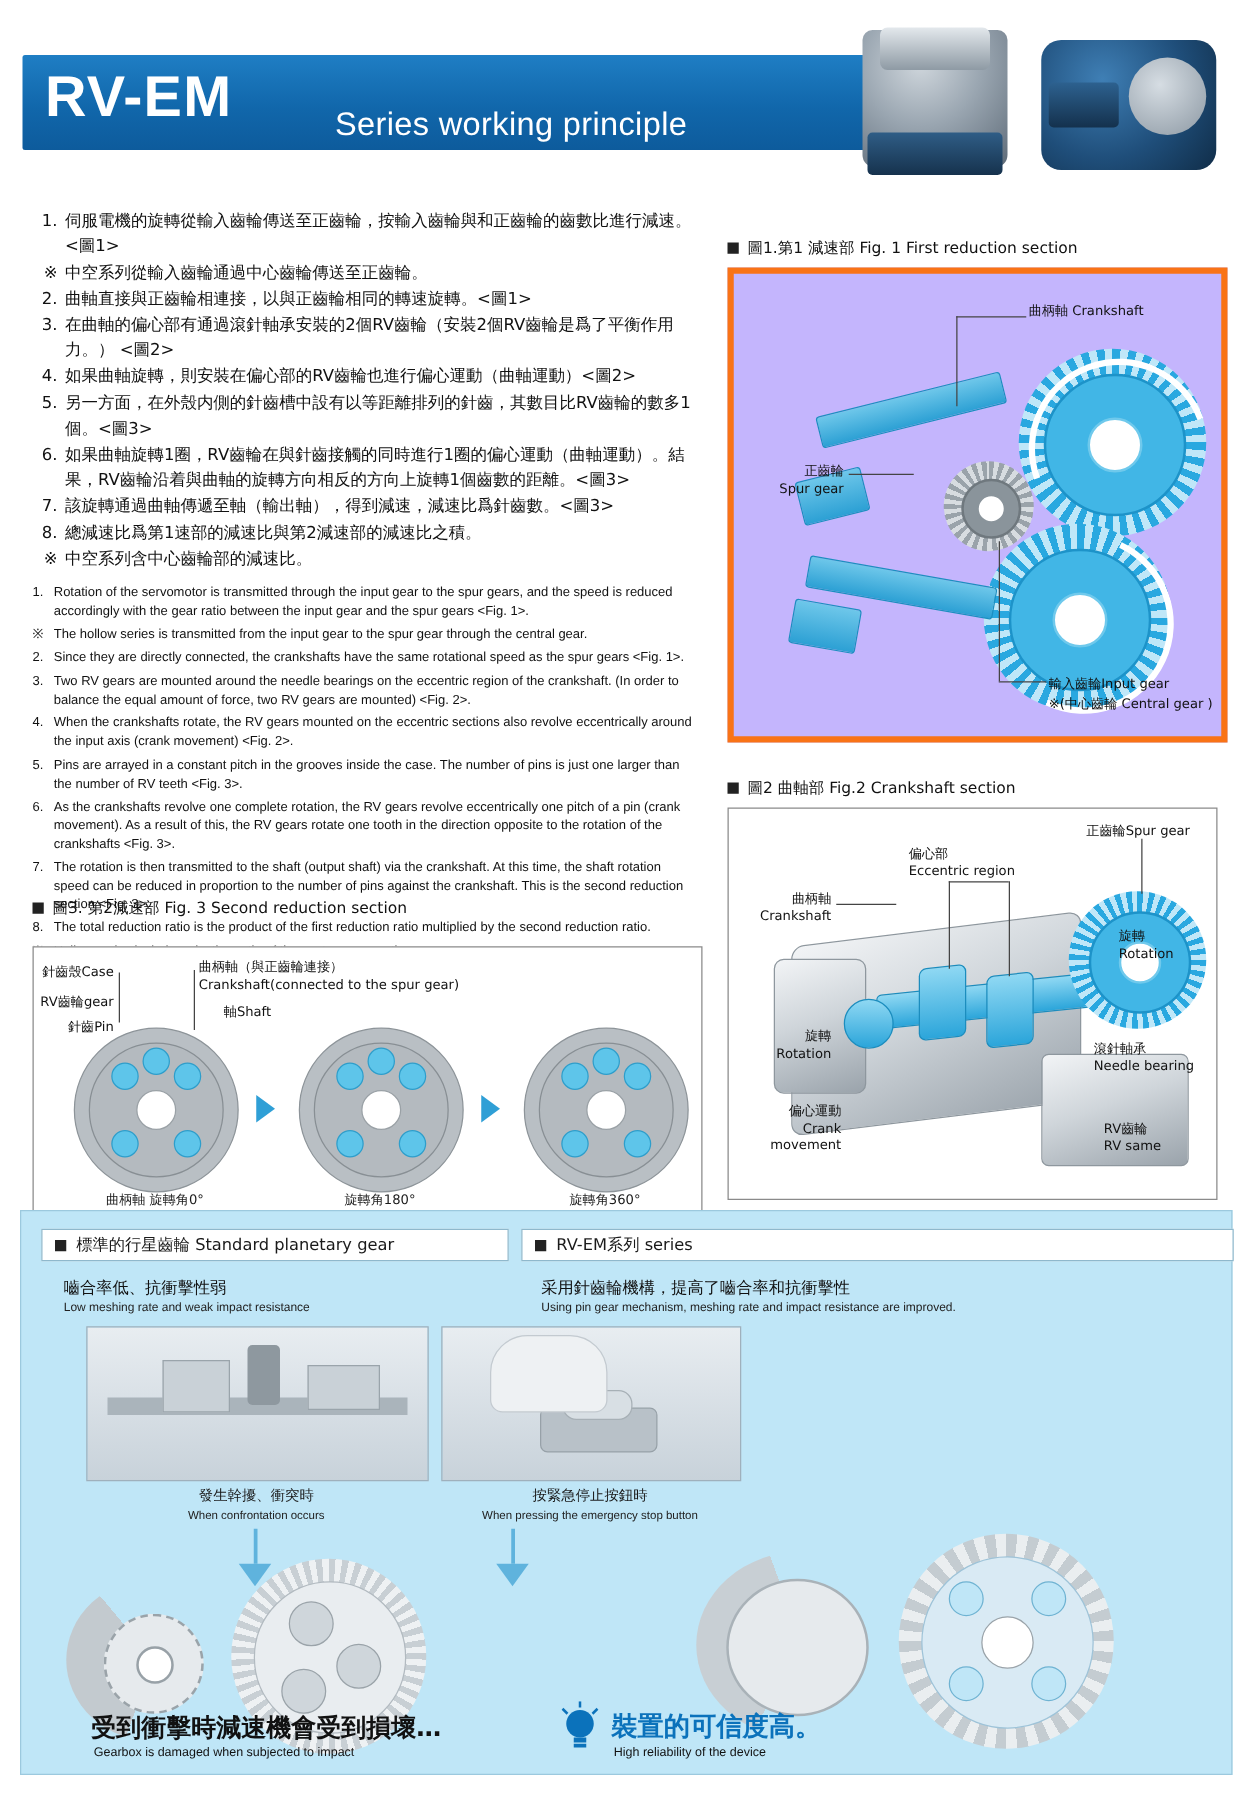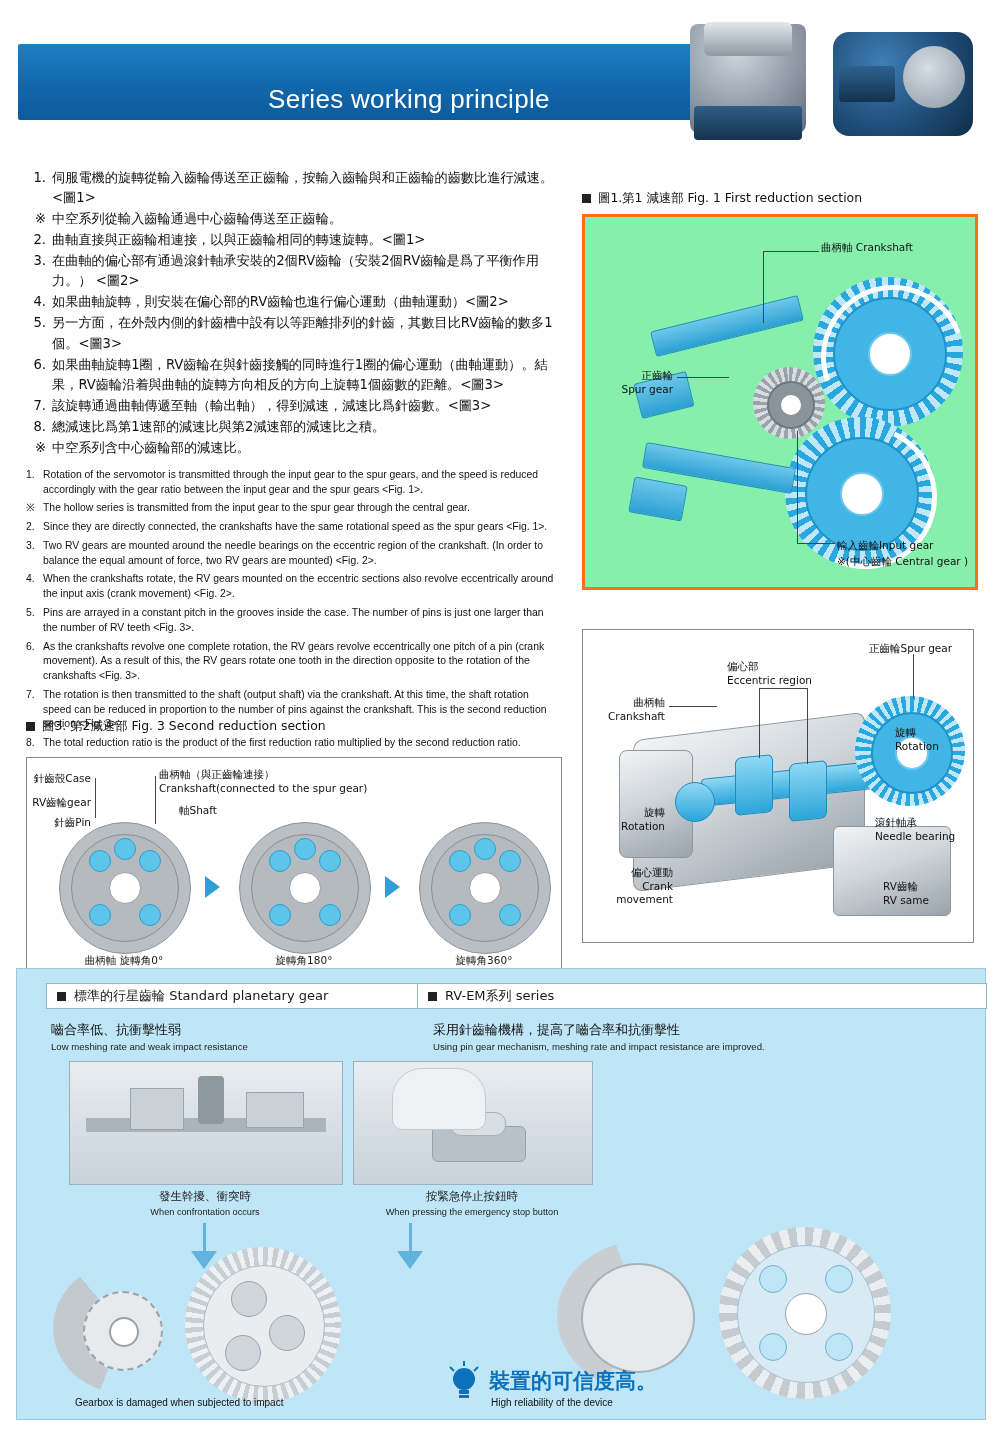--- a/index.html
+++ b/index.html
@@ -62,21 +62,21 @@
   .en-item{display:flex;margin-bottom:4px;}
   .en-num{width:17px;flex:0 0 17px;}
   .en-txt{flex:1;}
 
   
   .fig-title{font-size:12.4px;font-family:"DejaVu Sans",sans-serif;color:#111;display:flex;align-items:center;gap:7px;}
   .sq{width:9px;height:9px;background:#222;display:inline-block;}
 
   
   .fig1-wrap{position:absolute;left:582px;top:190px;width:392px;}
-  .fig1-box{margin-top:7px;width:390px;height:370px;border:3px solid #f97316;background:#86efac;position:relative;overflow:hidden;}
+  .fig1-box{margin-top:7px;width:390px;height:370px;border:5px solid #f97316;background:#c4b5fd;position:relative;overflow:hidden;}
   .gear-teeth{position:absolute;border-radius:50%;
      background:repeating-conic-gradient(#29a8e0 0deg 5deg, #bfe7f8 5deg 10deg);}
   .gear-body{position:absolute;border-radius:50%;background:#41b6e6;border:2px solid #1d93c9;}
   .gear-hub{position:absolute;border-radius:50%;background:#ffffff;border:2px solid #6fc9ec;}
   .shaft{position:absolute;background:linear-gradient(180deg,#6ec7ea,#2ca0d4);border:1px solid #1d8fc0;border-radius:3px;}
   .arrow-c{position:absolute;border:5px solid #fff;border-radius:50%;border-right-color:transparent;border-bottom-color:transparent;}
   .lbl{position:absolute;font-size:10.5px;font-family:"DejaVu Sans",sans-serif;color:#111;line-height:1.25;}
   .lbl.r{text-align:right;}
   .leader{position:absolute;background:#444;}
 
@@ -94,39 +94,40 @@
   .hole{position:absolute;border-radius:50%;background:#5ec5ea;border:1px solid #2e9ecb;}
   .ctr{position:absolute;border-radius:50%;background:#ffffff;border:1px solid #9aa1a6;}
   .tri{position:absolute;width:0;height:0;border-left:15px solid #2f9fd6;border-top:11px solid transparent;border-bottom:11px solid transparent;}
   .cap3{position:absolute;text-align:center;font-size:10px;line-height:1.3;font-family:"DejaVu Sans",sans-serif;}
   .cap3 .cn{font-size:10.5px;}
 
   
   .bottom{position:absolute;left:16px;top:968px;width:968px;height:450px;background:#bfe6f7;border:1px solid #9cc9de;}
   .bhead{position:absolute;top:14px;height:24px;background:#ffffff;border:1px solid #8fb8cc;display:flex;align-items:center;gap:8px;padding:0 10px;
      font-size:13px;font-family:"DejaVu Sans",sans-serif;}
-  .bhead.left{left:29px;width:352px;}
+  .bhead.left{left:16px;width:352px;}
   .bhead.right{left:400px;width:548px;}
   .sub-cn{position:absolute;font-family:"DejaVu Sans",sans-serif;font-size:13px;color:#111;}
   .sub-en{position:absolute;font-size:9.6px;color:#222;}
   .photo-box{position:absolute;background:linear-gradient(180deg,#e8edf1 0%,#c8d2da 100%);border:1px solid #9fb0bc;}
   .cap-cn{position:absolute;font-family:"DejaVu Sans",sans-serif;font-size:11.5px;text-align:center;}
   .cap-en{position:absolute;font-size:9.2px;text-align:center;color:#222;}
   .big-cn{position:absolute;font-family:"DejaVu Sans",sans-serif;font-size:20px;font-weight:bold;color:#111;}
   .big-en{position:absolute;font-size:10px;color:#111;}
   .blue-cn{position:absolute;font-family:"DejaVu Sans",sans-serif;font-size:21px;font-weight:bold;color:#0b72bb;}
   .darrow{position:absolute;width:0;height:0;border-left:13px solid transparent;border-right:13px solid transparent;border-top:18px solid #5fb3dd;}
   .vline{position:absolute;width:3px;background:#5fb3dd;}
   .bulb{position:absolute;width:34px;height:44px;}
 </style>
 </head>
 <body>
 
 <div class="header">
   <div class="header-band"></div>
+  <div class="hdr-title">RV-EM</div>
   <div class="hdr-en">Series working principle</div>
 
   <div class="hdr-photos">
     <div class="photo photo-a">
       <div class="gearbox-a">
         <div class="cap"></div>
         <div class="base"></div>
       </div>
     </div>
     <div class="photo photo-b">
@@ -262,20 +263,24 @@
     <div class="leader" style="left:92px;top:160px;width:52px;height:1px;"></div>
 
     <div class="lbl" style="left:252px;top:322px;">輸入齒輪Input gear</div>
     <div class="lbl" style="left:252px;top:338px;">※(中心齒輪 Central gear )</div>
     <div class="leader" style="left:212px;top:214px;width:1px;height:112px;"></div>
     <div class="leader" style="left:212px;top:326px;width:38px;height:1px;"></div>
   </div>
 </div>
 
 <div class="fig2-wrap">
+  <div class="fig-title">
+    <span class="sq"></span>
+    <span>圖2 曲軸部  Fig.2 Crankshaft section</span>
+  </div>
   <div class="fig2-box">
 
     <div class="metal" style="left:50px;top:96px;width:230px;height:150px;border-radius:10px;transform:skewY(-7deg);"></div>
     <div class="metal" style="left:36px;top:120px;width:72px;height:106px;border-radius:8px;"></div>
 
     <div class="blue" style="left:118px;top:140px;width:170px;height:26px;border-radius:4px;transform:skewY(-6deg);"></div>
     <div class="blue" style="left:152px;top:126px;width:36px;height:56px;border-radius:6px;transform:skewY(-6deg);"></div>
     <div class="blue" style="left:206px;top:132px;width:36px;height:56px;border-radius:6px;transform:skewY(-6deg);"></div>
     <div class="blue" style="left:92px;top:152px;width:38px;height:38px;border-radius:50%;"></div>
 
@@ -430,20 +435,21 @@
   <div style="position:absolute;left:564px;top:294px;width:110px;height:106px;border-radius:50%;background:#e6eaed;border:2px solid #a9b2b8;"></div>
 
   <div style="position:absolute;left:702px;top:258px;width:172px;height:172px;border-radius:50%;background:repeating-conic-gradient(#c4ccd1 0deg 6deg,#eaeef0 6deg 12deg);"></div>
   <div style="position:absolute;left:720px;top:276px;width:136px;height:136px;border-radius:50%;background:#d9eaf4;border:1px solid #9ec3d8;"></div>
   <div style="position:absolute;left:768px;top:324px;width:40px;height:40px;border-radius:50%;background:#ffffff;border:1px solid #9aa3a9;"></div>
   <div style="position:absolute;left:742px;top:296px;width:26px;height:26px;border-radius:50%;background:#bfe6f7;border:1px solid #6fb3d2;"></div>
   <div style="position:absolute;left:808px;top:296px;width:26px;height:26px;border-radius:50%;background:#bfe6f7;border:1px solid #6fb3d2;"></div>
   <div style="position:absolute;left:742px;top:364px;width:26px;height:26px;border-radius:50%;background:#bfe6f7;border:1px solid #6fb3d2;"></div>
   <div style="position:absolute;left:808px;top:364px;width:26px;height:26px;border-radius:50%;background:#bfe6f7;border:1px solid #6fb3d2;"></div>
 
+  <div class="big-cn" style="left:56px;top:400px;">受到衝擊時減速機會受到損壞…</div>
   <div class="big-en" style="left:58px;top:428px;">Gearbox is damaged when subjected to impact</div>
 
   <div class="bulb" style="left:430px;top:392px;">
     <svg width="34" height="44" viewBox="0 0 34 44">
       <circle cx="17" cy="18" r="11" fill="#0b72bb"></circle>
       <rect x="12" y="29" width="10" height="4" fill="#0b72bb"></rect>
       <rect x="12" y="34" width="10" height="3" fill="#0b72bb"></rect>
       <line x1="17" y1="0" x2="17" y2="5" stroke="#0b72bb" stroke-width="2"></line>
       <line x1="3" y1="6" x2="7" y2="10" stroke="#0b72bb" stroke-width="2"></line>
       <line x1="31" y1="6" x2="27" y2="10" stroke="#0b72bb" stroke-width="2"></line>

